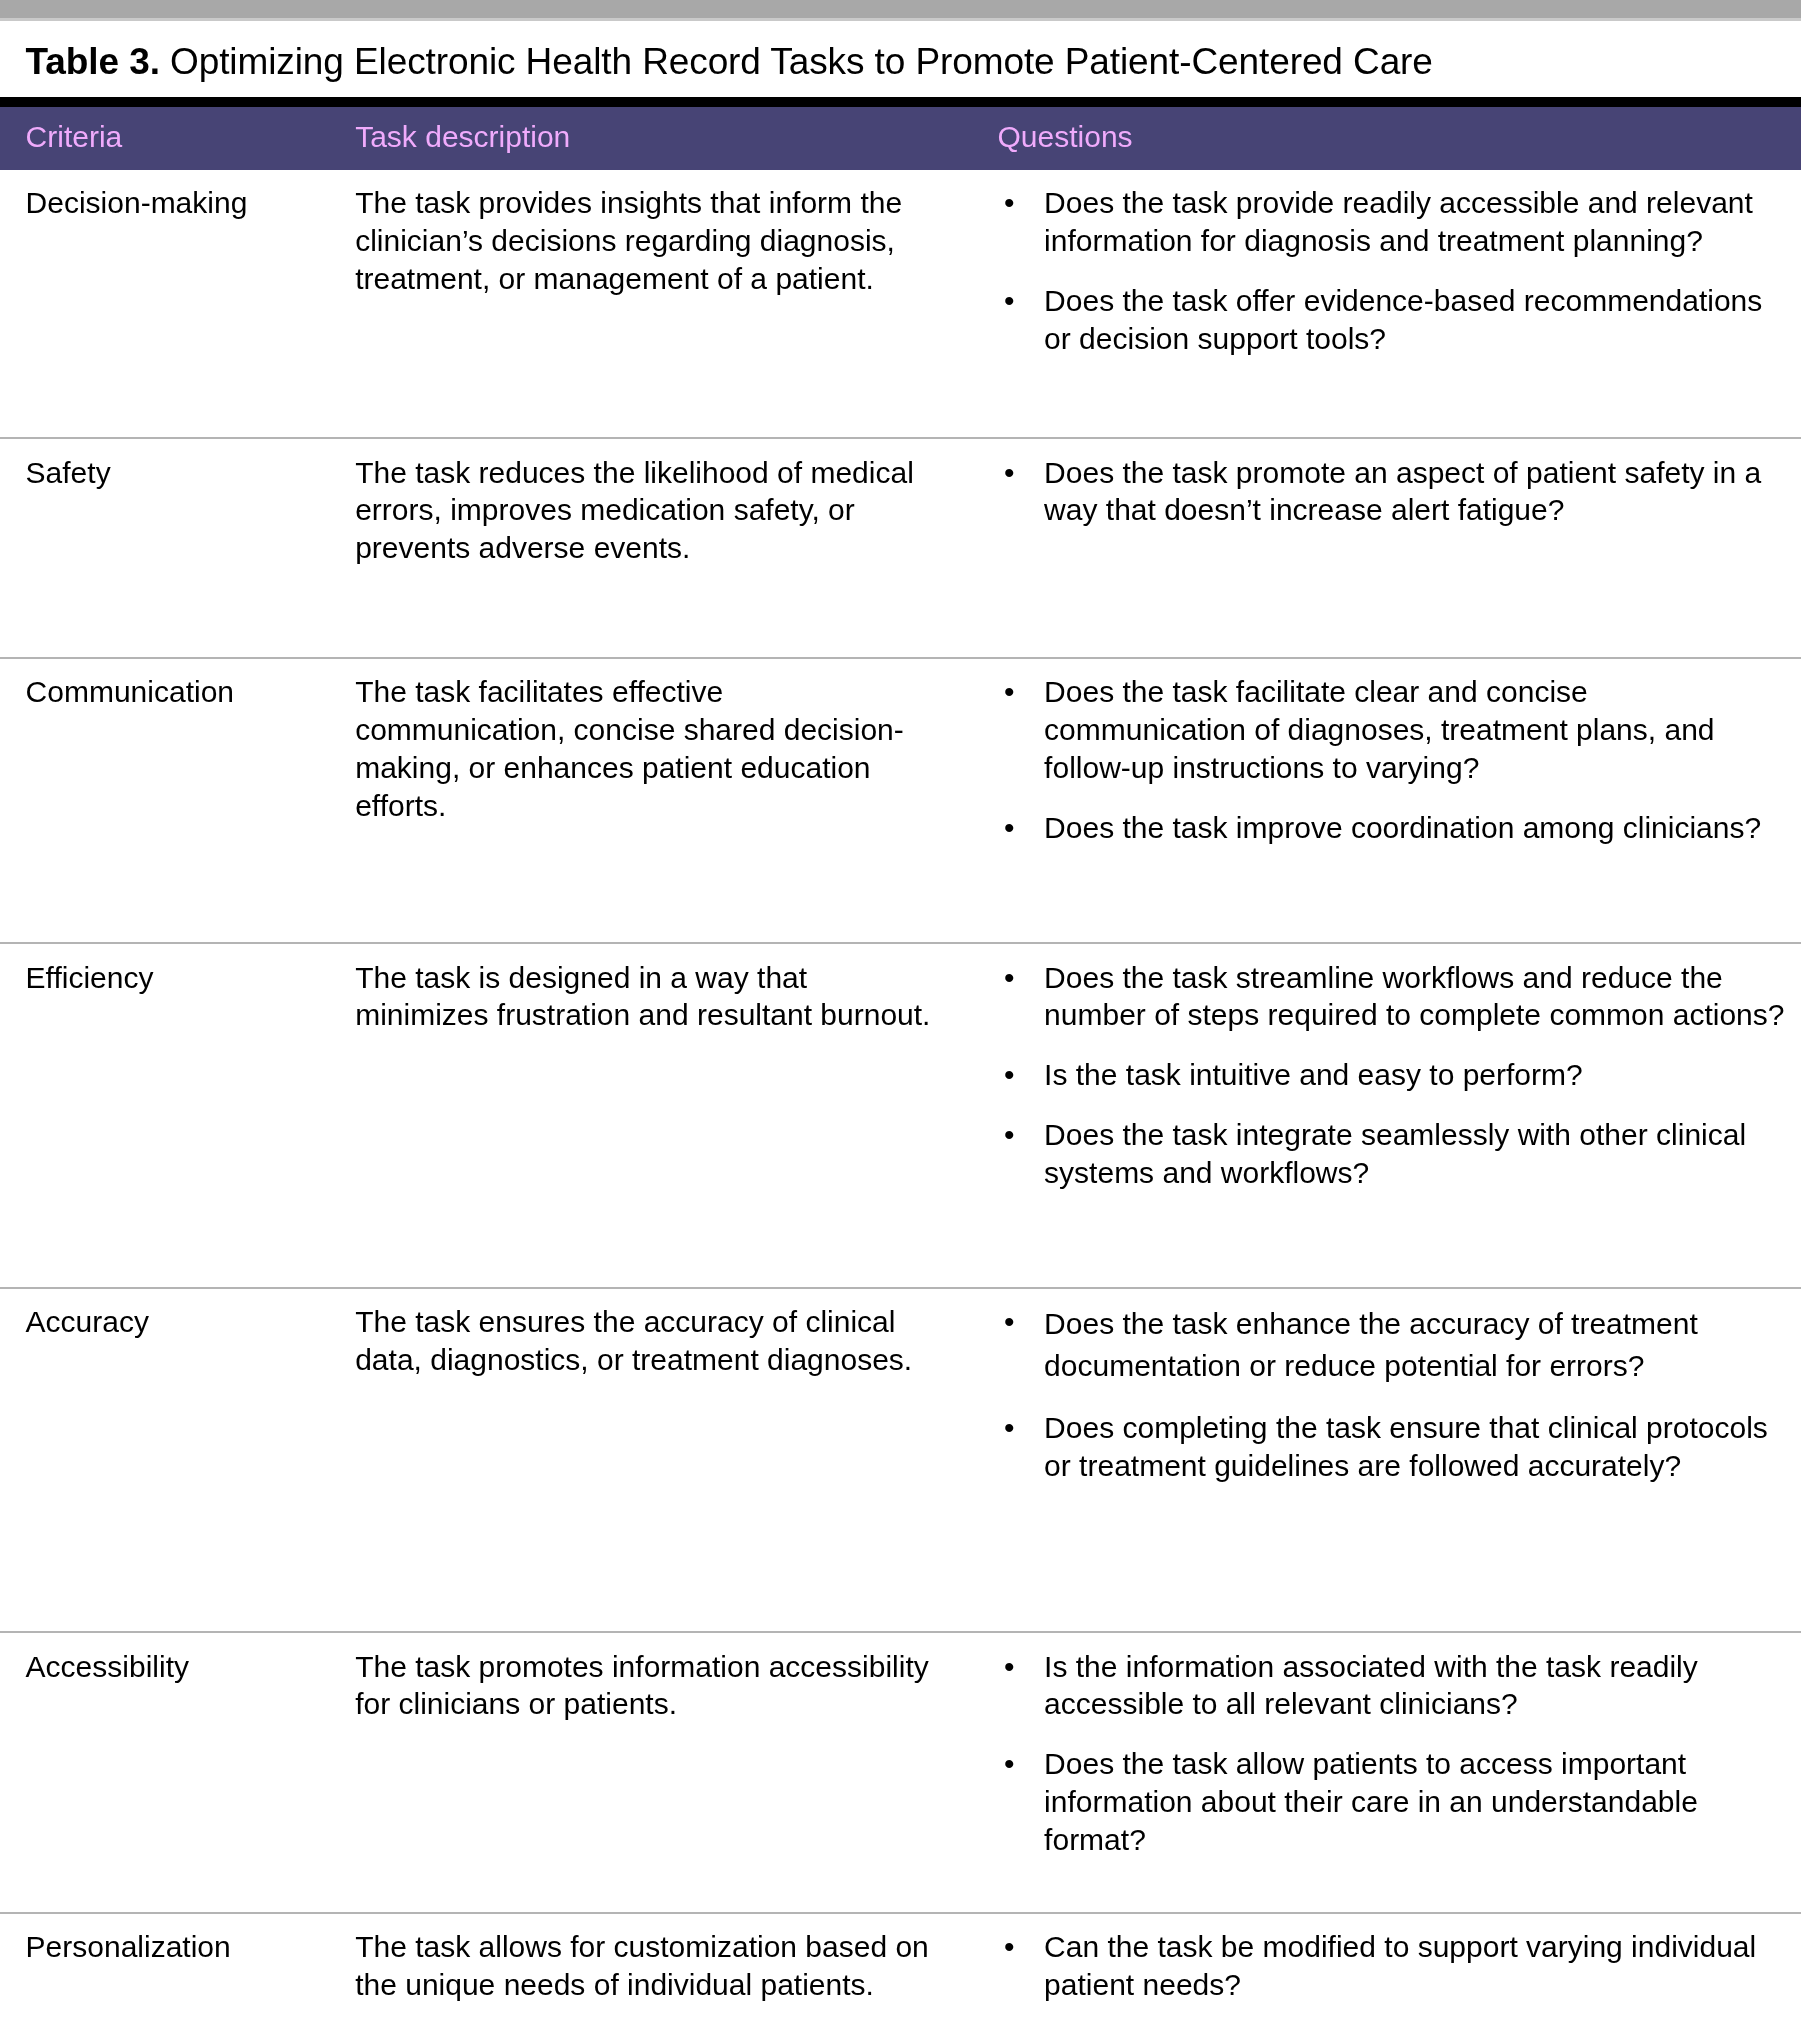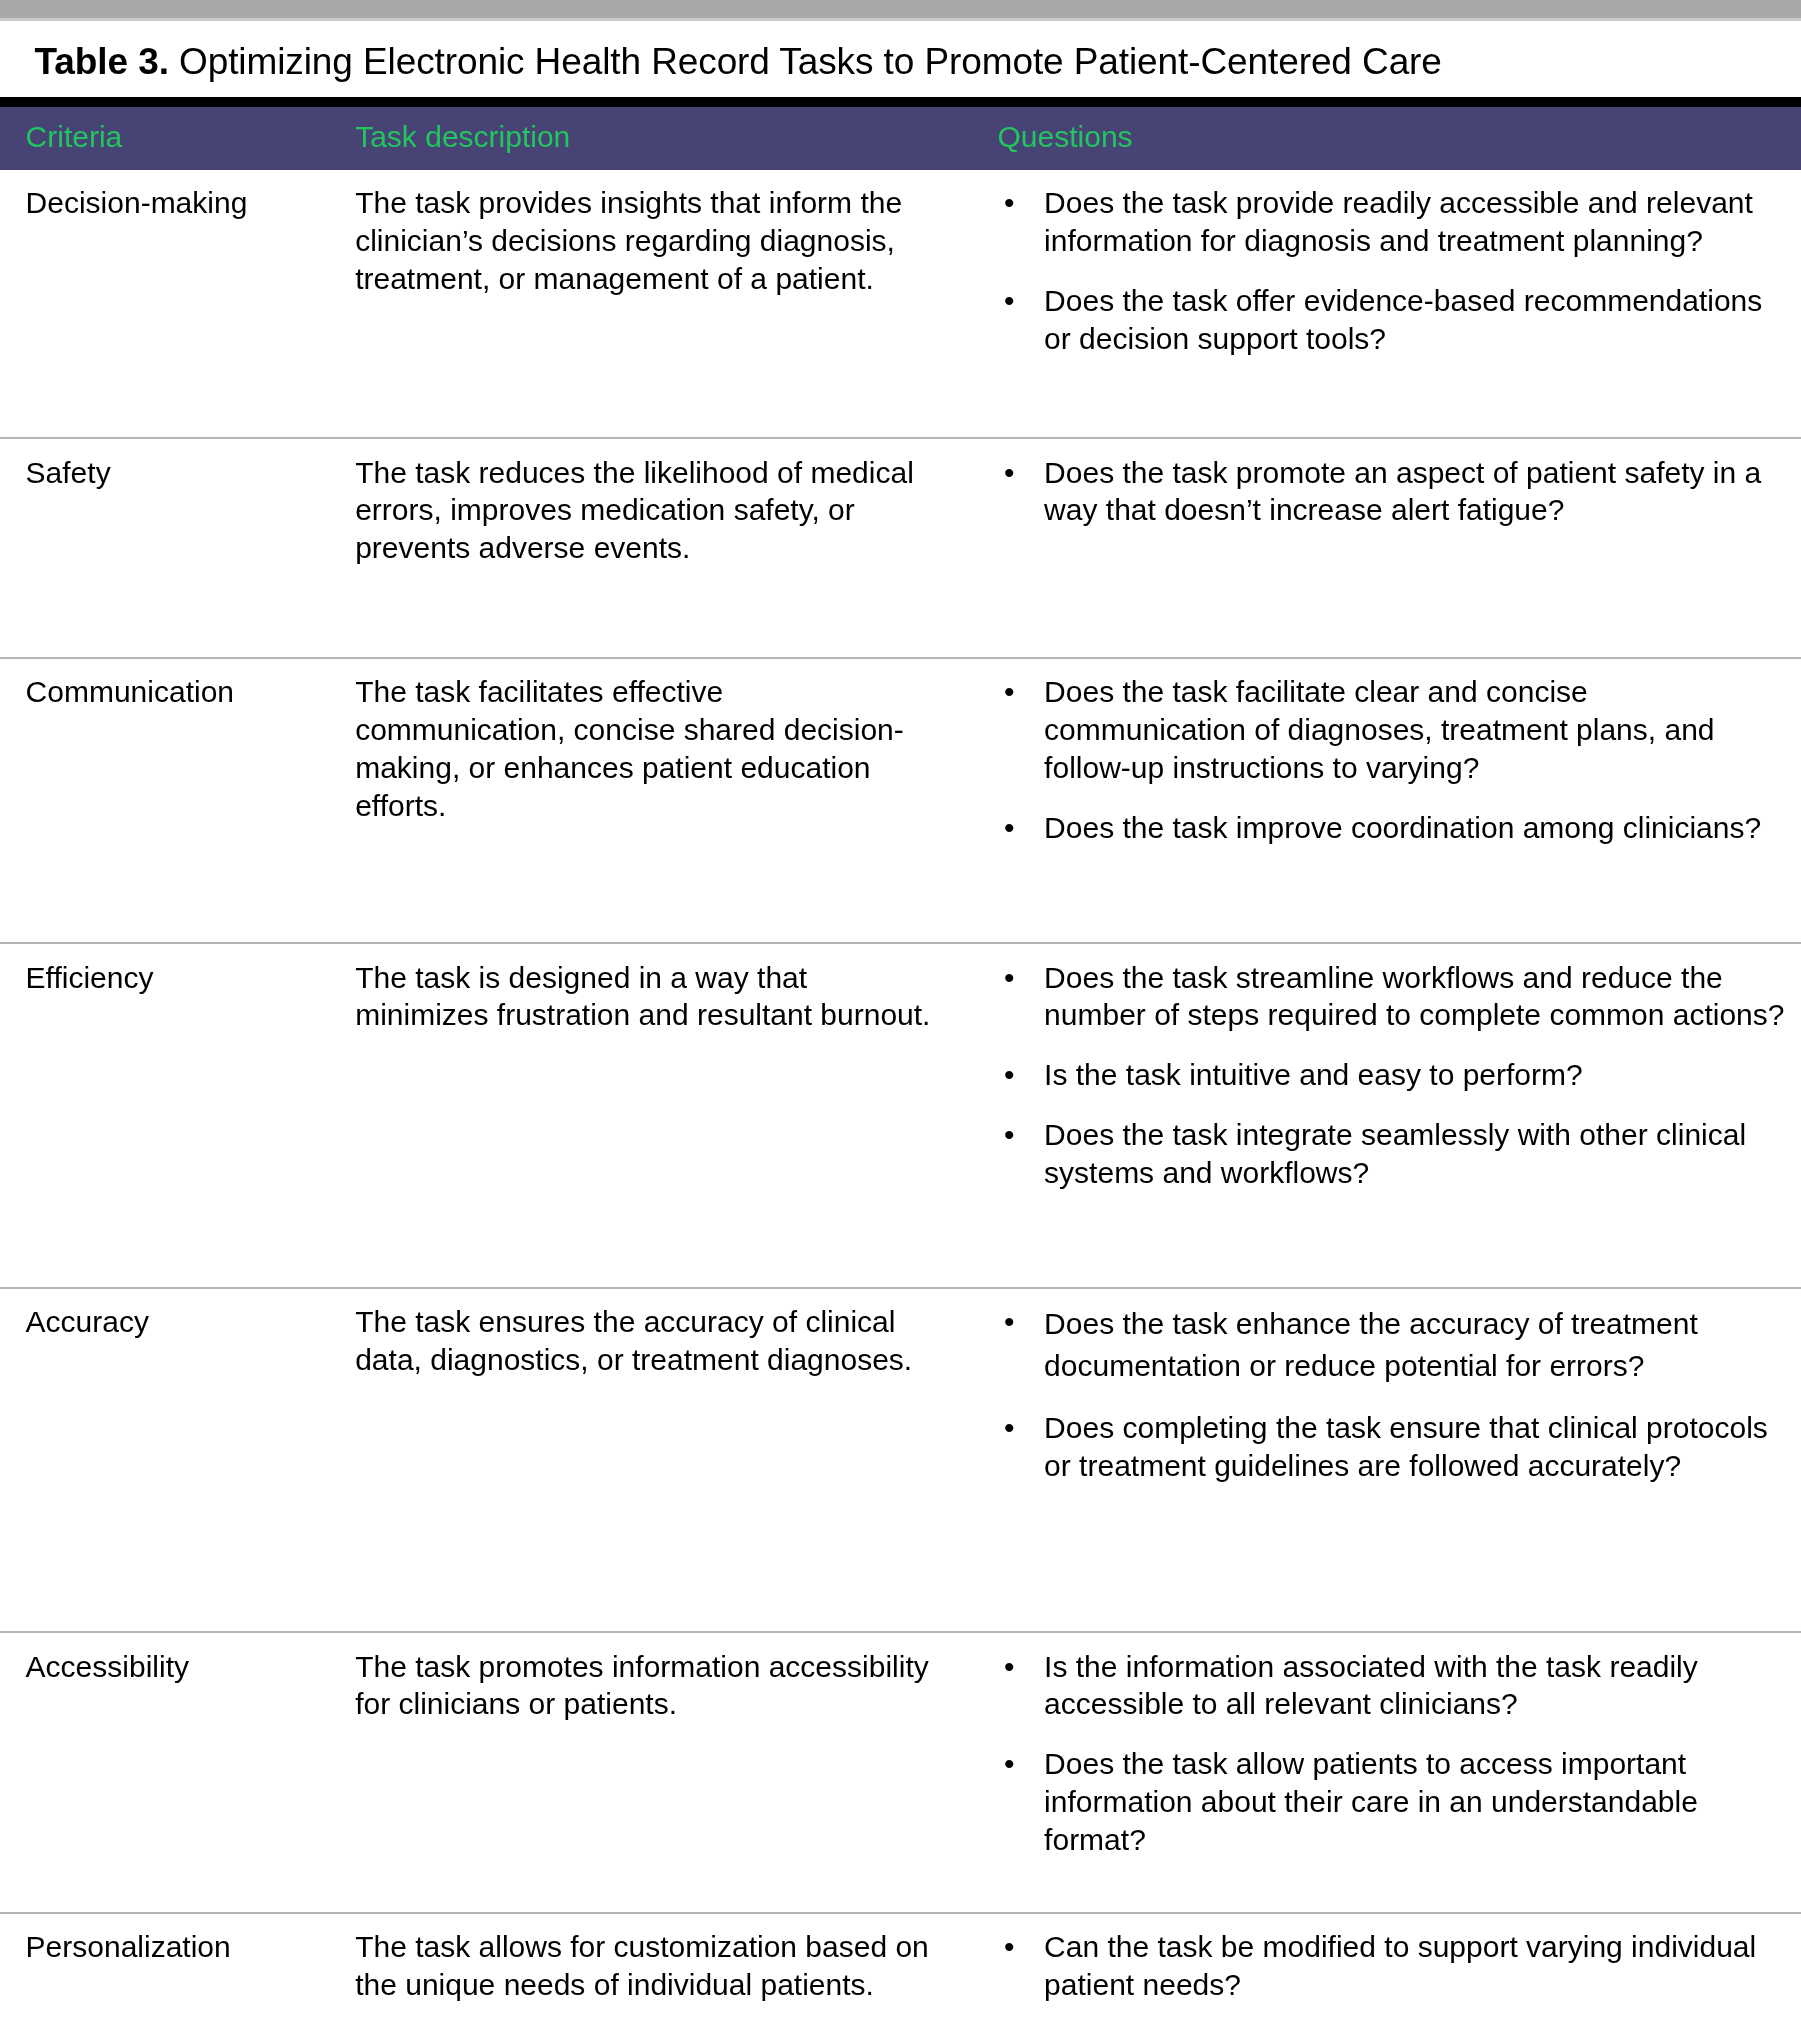--- a/index.html
+++ b/index.html
@@ -40,21 +40,20 @@
     box-sizing: border-box;
     padding: 21px 22px 16.7px 25.6px;
     font-size: 37px;
     line-height: 1.06;
     color: #000000;
     letter-spacing: -0.1px;
     white-space: nowrap;
   }
   .caption .caption-label {
     font-weight: bold;
-    margin-left: 9px;
   }
   .caption .caption-text {
     font-weight: normal;
   }
 
   
   .rule-thick-top {
     height: 9.5px;
     background: #000000;
   }
@@ -66,21 +65,21 @@
     table-layout: fixed;
   }
   col.c-crit { width: 328px; }
   col.c-task { width: 642px; }
   col.c-ques { width: 831px; }
 
   thead tr.head-row {
     background: #474475;
   }
   thead th {
-    color: #22c55e;
+    color: #f0abfc;
     font-weight: normal;
     text-align: left;
     font-size: 30px;
     line-height: 1.05;
     padding: 14.5px 13.3px 16.7px 25.6px;
     vertical-align: middle;
     white-space: nowrap;
   }
   thead th.th-task { padding-left: 27px; }
   thead th.th-ques { padding-left: 27px; }

